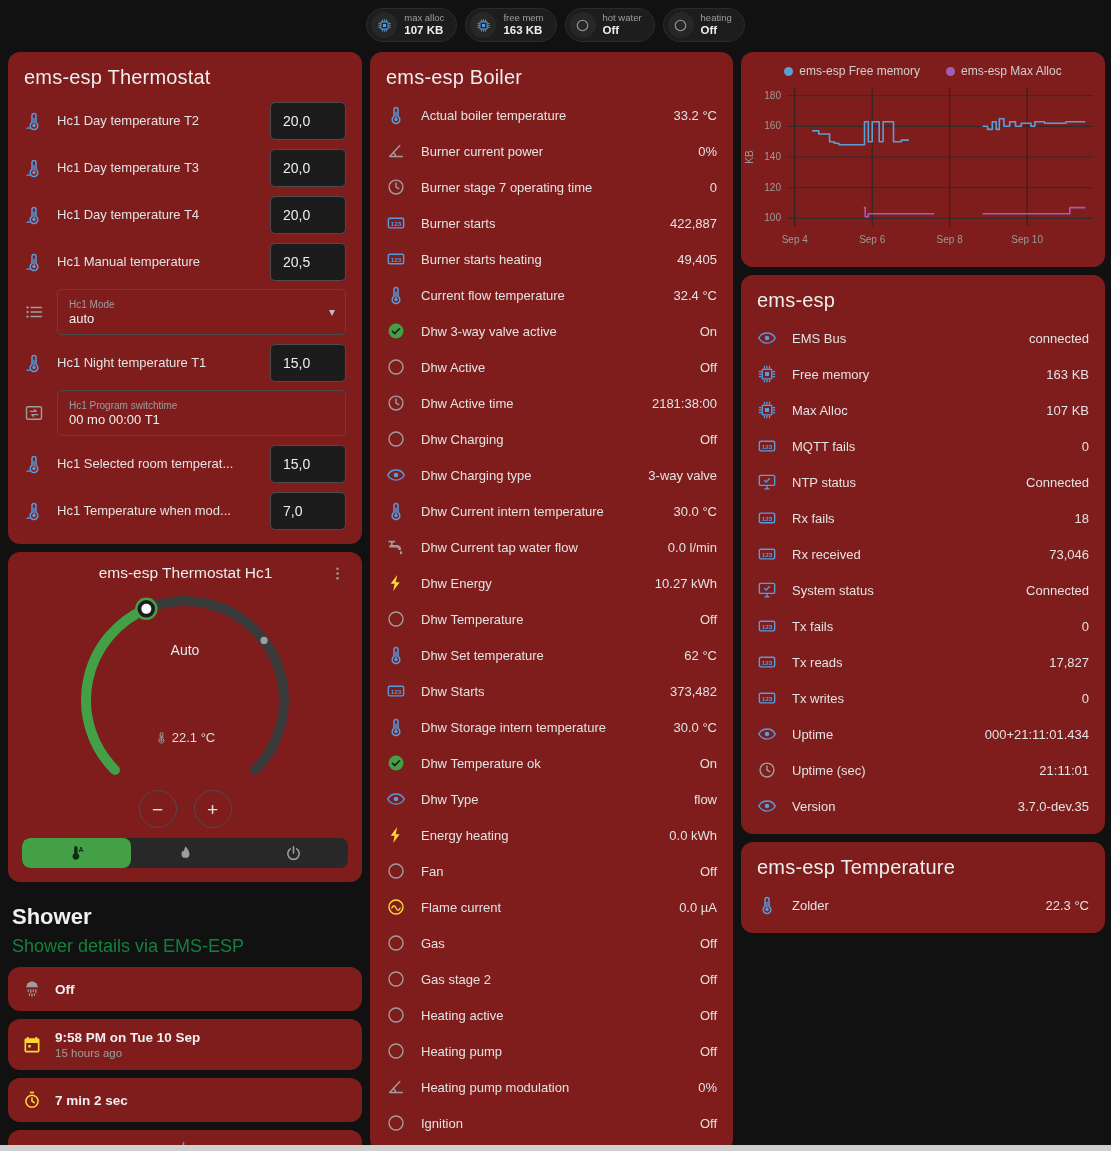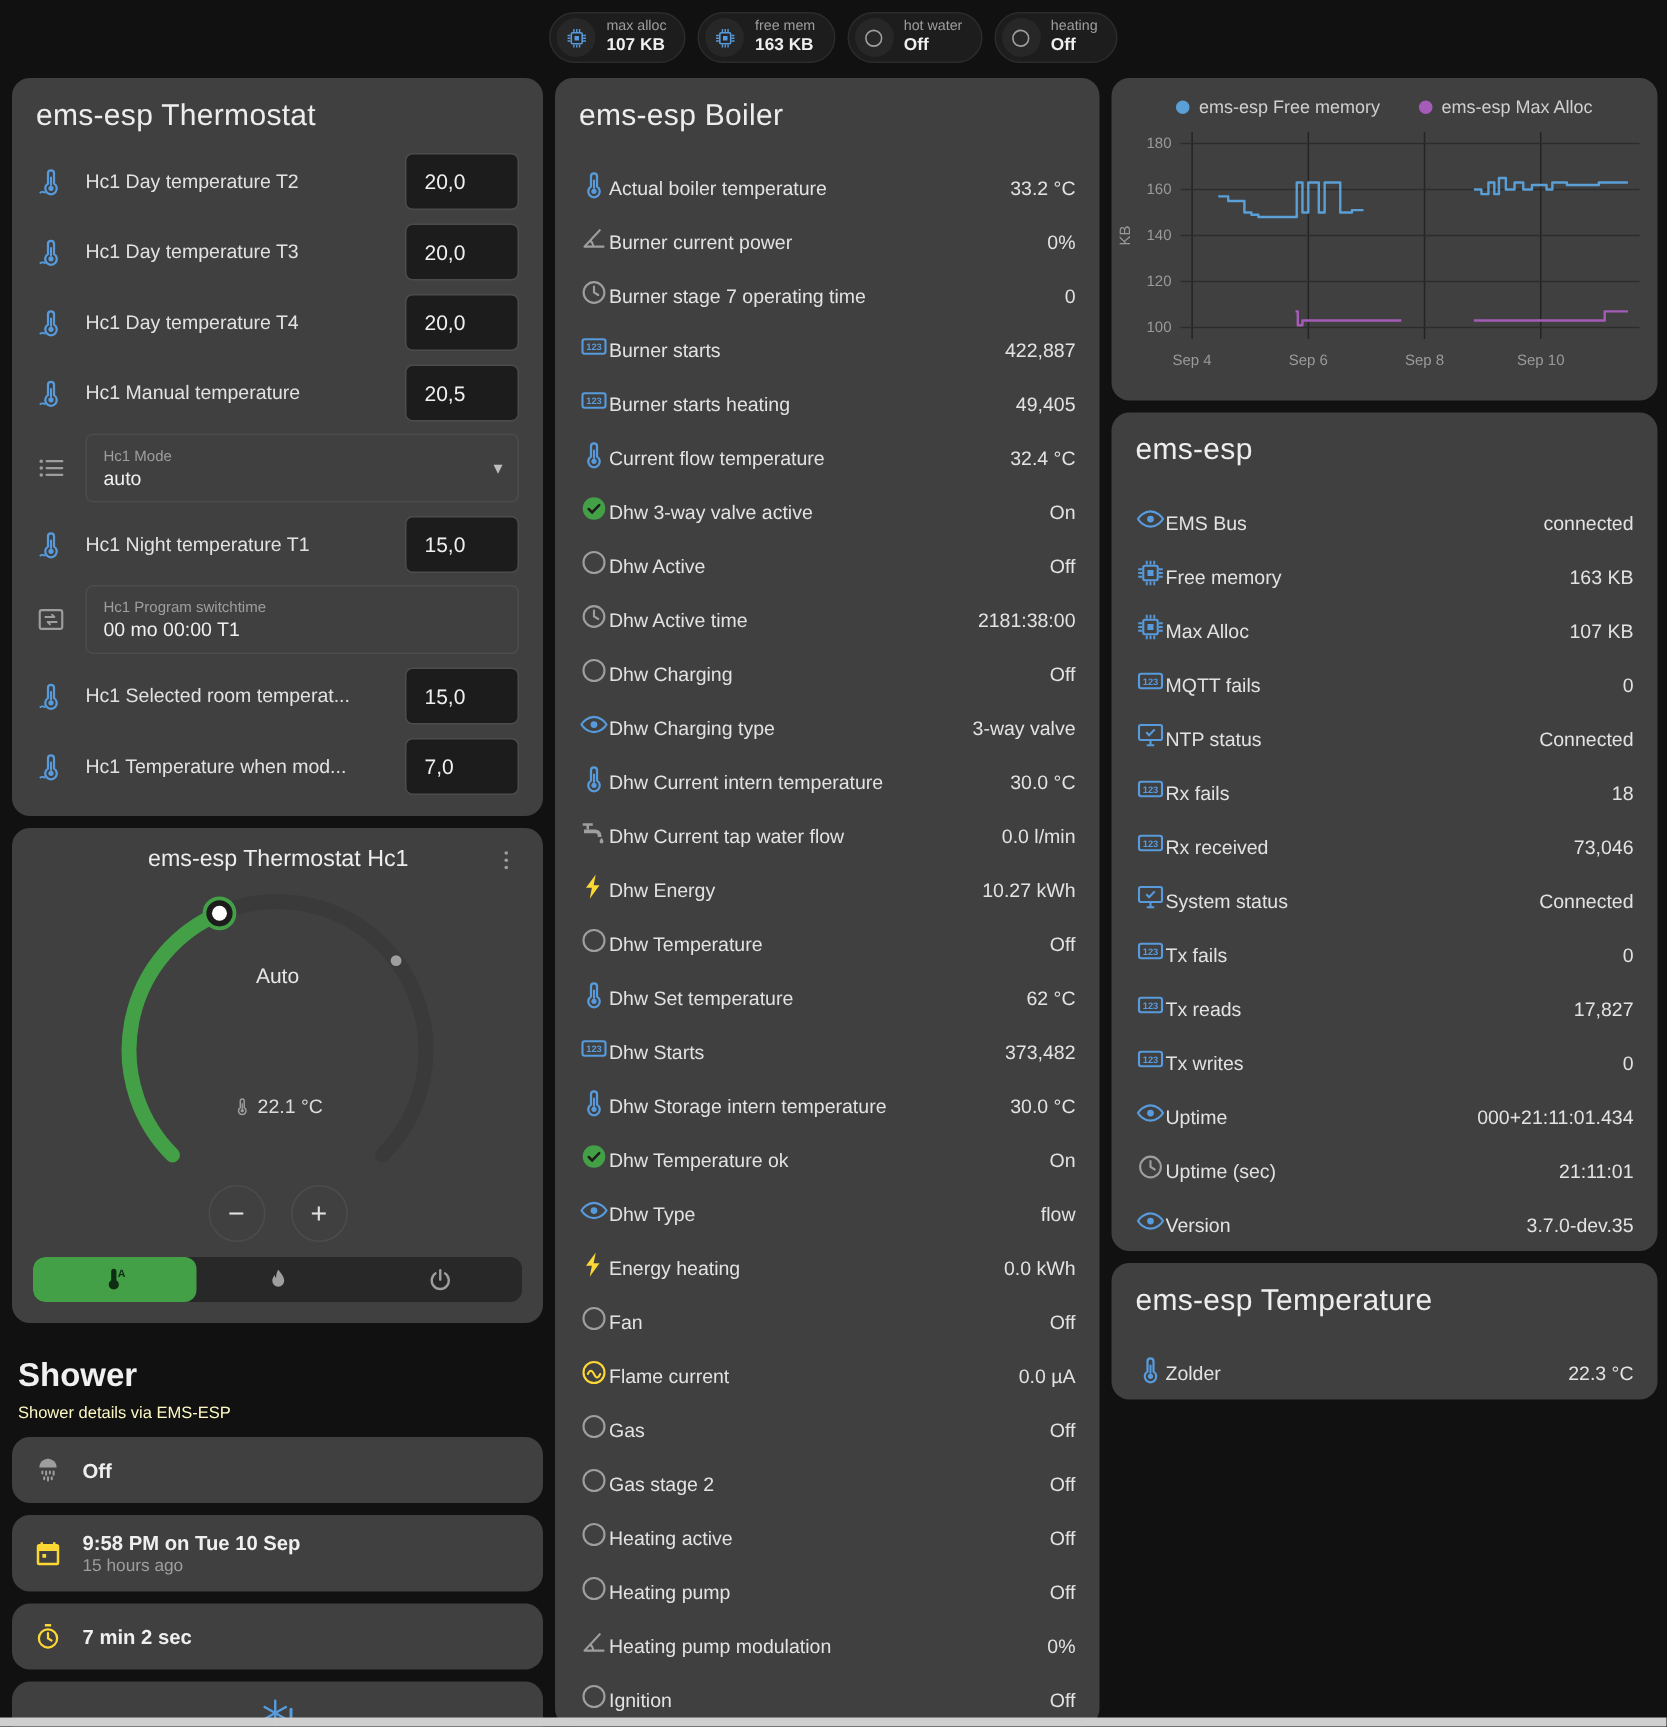--- a/index.html
+++ b/index.html
@@ -10,32 +10,32 @@
   .badges{display:flex;justify-content:center;gap:8px;padding:8px 0 4px}
   .badge{display:flex;align-items:center;gap:7px;background:#1d1d1d;border:1px solid #2b2b2b;
     border-radius:18px;padding:3px 12px 3px 4px;height:34px}
   .badge-ic{width:26px;height:26px;border-radius:50%;background:#272727;display:flex;align-items:center;justify-content:center}
   .badge-ic svg{width:15px;height:15px}
   .badge-label{font-size:9.5px;color:#9e9e9e;line-height:1.2;white-space:nowrap}
   .badge-value{font-size:11.5px;font-weight:700;color:#efefef;line-height:1.2;white-space:nowrap}
 
   .grid{display:grid;grid-template-columns:354px 363px 364px;gap:8px;padding:6px 8px;align-items:start}
   .col{display:flex;flex-direction:column;gap:8px;min-width:0}
-  .card{background:#404040;border-radius:12px}
+  .card{background:#7f1d1d;border-radius:12px}
   .pad{padding:14px 16px 10px}
   .card-title{font-size:20px;font-weight:500;color:#ededed;margin-bottom:8px;letter-spacing:.2px}
 
   .icon{display:inline-flex;align-items:center;justify-content:center}
   .icon svg{width:20px;height:20px;display:block}
   .icon.sm svg{width:17px;height:17px}
   .icon.xs svg{width:13px;height:13px}
   .icon.md svg{width:19px;height:19px}
   .icon.lg svg{width:24px;height:24px}
 
-  .erow{display:flex;align-items:flex-end;height:36px;}
+  .erow{display:flex;align-items:center;height:36px;gap:15px}
   .ename{flex:1;font-size:13px;color:#e2e2e2;white-space:nowrap;overflow:hidden}
   .evalue{font-size:13px;color:#e2e2e2;white-space:nowrap}
 
   .crow{display:flex;align-items:center;min-height:47px;gap:13px}
   .cname{flex:1;font-size:13px;color:#e2e2e2;white-space:nowrap;overflow:hidden}
   .numbox{width:76px;height:38px;border:1px solid #4c4c4c;border-radius:5px;display:flex;
     align-items:center;padding:0 12px;font-size:14px;color:#efefef;background:#1c1c1c}
   .selbox{flex:1;height:46px;border:1px solid #4c4c4c;border-radius:5px;padding:6px 11px;
     position:relative;display:flex;flex-direction:column;justify-content:center;gap:1px;margin:4px 0}
   .boxlabel{font-size:10px;color:#9e9e9e;white-space:nowrap}
@@ -56,21 +56,21 @@
     display:flex;align-items:center;justify-content:center;gap:4px}
   .dial-btns{display:flex;justify-content:center;gap:17px;margin:2px 0 10px}
   .round{width:38px;height:38px;border-radius:50%;border:1px solid #4c4c4c;color:#e0e0e0;
     font-size:19px;display:flex;align-items:center;justify-content:center;line-height:1}
   .modes{display:flex;height:30px;margin:2px 2px 2px;border-radius:8px;overflow:hidden;background:#282828}
   .mode{flex:1;display:flex;align-items:center;justify-content:center}
   .mode.active{background:#43a047;border-radius:8px}
 
   .shower-head{padding:14px 4px 2px}
   .shower-title{font-size:22px;font-weight:700;color:#f0f0f0;margin-bottom:6px}
-  .shower-sub{font-size:11px;color:#fef9c3}
+  .shower-sub{font-size:18px;color:#15803d}
   .mini{display:flex;align-items:center;gap:13px;padding:11px 14px;min-height:44px}
   .mini-main{font-size:13.5px;font-weight:700;color:#efefef}
   .mini-sub{font-size:11.5px;color:#9e9e9e;font-weight:400;margin-top:2px}
   .mini.partial{justify-content:center;align-items:flex-start;height:64px;padding-top:10px}
 
   .chart-card{padding:2px 0 4px;height:215px}
   .chart-legend{display:flex;justify-content:center;gap:26px;padding:10px 0 0;font-size:12px;color:#cfcfcf}
   .legend-item{display:flex;align-items:center;cursor:pointer}
   .legend-dot{width:9px;height:9px;border-radius:50%;display:inline-block;margin-right:6px}
   .legend-label{white-space:nowrap}

